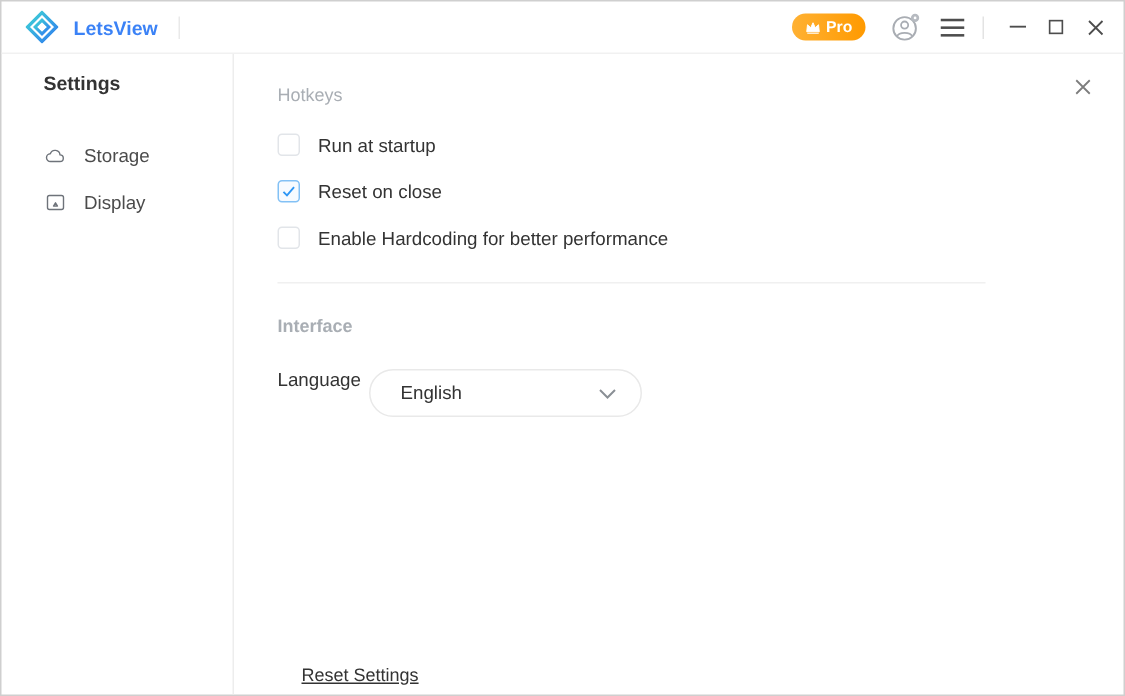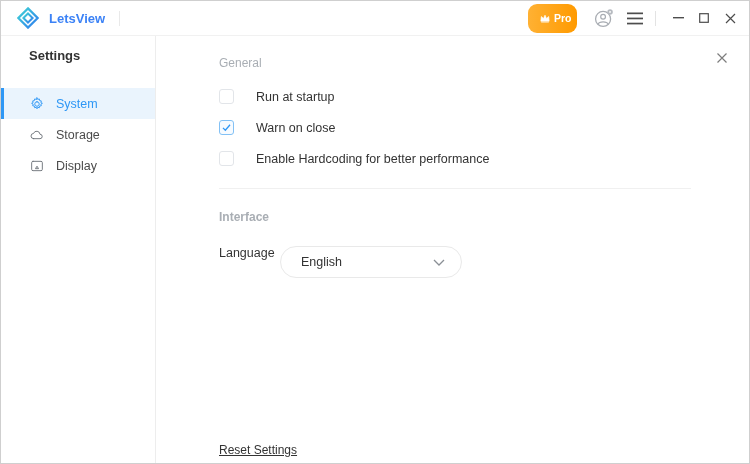--- a/index.html
+++ b/index.html
@@ -5,30 +5,30 @@
   html,body{margin:0;padding:0;background:#f5f5f5;font-family:"Liberation Sans",sans-serif;}
   *{box-sizing:border-box;}
   .window{width:750px;height:464px;background:#fff;border:1px solid #cfcfcf;position:relative;overflow:hidden;}
 
   
   .titlebar{height:35px;border-bottom:1px solid #f1f1f1;display:flex;align-items:center;padding:0 6px 0 16px;}
   .logo{width:22px;height:22px;flex:0 0 auto;}
   .appname{margin-left:10px;font-size:13px;color:#3b82f6;font-weight:bold;}
   .tb-divider{width:1px;height:15px;background:#e9e9e9;margin-left:14px;}
   .tb-spacer{flex:1;}
-  .pro-badge{width:49px;height:29px;border-radius:9px;background:linear-gradient(90deg,#ffb133,#ff9a00);
-    display:flex;align-items:center;justify-content:flex-start;gap:4px;cursor:pointer;padding-left:12px;}
+  .pro-badge{width:49px;height:18px;border-radius:9px;background:linear-gradient(90deg,#ffb133,#ff9a00);
+    display:flex;align-items:center;justify-content:center;gap:4px;cursor:pointer;}
   .pro-badge span{color:#fff;font-size:10.5px;font-weight:bold;line-height:1;}
   .account{margin-left:16px;display:flex;align-items:center;cursor:pointer;}
   .hamburger{margin-left:12px;display:flex;align-items:center;cursor:pointer;}
   .ctrl-sep{width:1px;height:15px;background:#e3e3e3;margin:0 9px 0 12px;}
   .winbtn{width:26px;height:26px;display:flex;align-items:center;justify-content:center;cursor:pointer;}
 
   
-  .body{display:flex;height:427px;gap:34px;}
+  .body{display:flex;height:427px;}
   .sidebar{width:155px;border-right:1px solid #ededed;flex:0 0 auto;padding-top:12px;}
   .sb-title{font-size:13px;font-weight:bold;color:#333;margin:0 0 0 28px;line-height:16px;}
   .nav{margin-top:24px;}
   .nav-item{height:31px;display:flex;align-items:center;border-left:3px solid transparent;
     padding-left:25px;cursor:pointer;color:#4b4b4b;}
   .nav-item .nav-label{font-size:12.5px;margin-left:11px;}
   .nav-item svg{flex:0 0 auto;}
   .nav-item.active{background:#eaf4fd;border-left-color:#2e97f5;color:#2e97f5;}
   .nav-icon{stroke:#6e737a;fill:none;stroke-width:1.4;stroke-linecap:round;stroke-linejoin:round;}
   .nav-item.active .nav-icon{stroke:#2e97f5;}
@@ -39,29 +39,29 @@
     align-items:center;justify-content:center;cursor:pointer;}
   .section-title{font-size:12px;color:#a9aeb4;line-height:16px;margin:0;}
   .sec-general{margin-top:19px;}
   .opt-row{height:31px;display:flex;align-items:center;cursor:pointer;}
   .opts{margin-top:10px;}
   .cb{width:15px;height:15px;border:1px solid #e2e5e9;border-radius:3px;background:#fff;
     display:flex;align-items:center;justify-content:center;}
   .cb svg{display:none;}
   .cb.checked{border-color:#83c1f5;background:#f7fbff;}
   .cb.checked svg{display:block;}
-  .opt-label{font-size:12.5px;color:#333;margin-left:22px;}
+  .opt-label{font-size:12.5px;color:#333;margin-left:12px;}
   .section-divider{height:1px;background:#f0f0f0;width:472px;margin-top:14px;}
   .sec-interface{margin-top:20px;font-weight:bold;}
   .lang-row{margin-top:21px;display:flex;align-items:flex-start;}
   .lang-label{font-size:12.5px;color:#333;width:61px;}
   .dropdown{width:182px;height:32px;border:1px solid #e9e9e9;border-radius:16px;background:#fff;
     display:flex;align-items:center;padding:0 16px 0 20px;cursor:pointer;position:relative;}
   .dd-value{font-size:12.5px;color:#333;flex:1;}
-  .reset-link{position:absolute;left:29px;bottom:6px;font-size:12px;color:#333;
+  .reset-link{position:absolute;left:45px;bottom:6px;font-size:12px;color:#333;
     text-decoration:underline;cursor:pointer;line-height:14px;}
 </style>
 </head>
 <body>
 
 <div class="window">
 
   <div class="titlebar">
     <svg class="logo" viewBox="0 0 24 24">
       <defs>
@@ -120,27 +120,20 @@
       </svg>
     </div>
   </div>
 
   <div class="body">
 
     <div class="sidebar">
       <div class="sb-title">Settings</div>
       <div class="nav">
 
-        <div class="nav-item active">
-          <svg width="16" height="16" viewBox="0 0 24 24">
-            <path class="nav-icon" d="M12 8.6 a3.4 3.4 0 1 0 0 6.8 a3.4 3.4 0 1 0 0-6.8 Z"></path>
-            <path class="nav-icon" d="M12 2.8 l1.1 2.3 2.4-0.7 0.5 2.5 2.5 0.5 -0.7 2.4 2.3 1.2 -2.3 1.2 0.7 2.4 -2.5 0.5 -0.5 2.5 -2.4-0.7 -1.1 2.3 -1.1-2.3 -2.4 0.7 -0.5-2.5 -2.5-0.5 0.7-2.4 -2.3-1.2 2.3-1.2 -0.7-2.4 2.5-0.5 0.5-2.5 2.4 0.7 Z"></path>
-          </svg>
-          <span class="nav-label">System</span>
-        </div>
 
         <div class="nav-item">
           <svg width="16" height="16" viewBox="0 0 24 24">
             <path class="nav-icon" d="M7 17.5 h9.5 a3.3 3.3 0 0 0 0-6.6 a5 5 0 0 0-9.7-1.2 A3.9 3.9 0 0 0 7 17.5 Z"></path>
           </svg>
           <span class="nav-label">Storage</span>
         </div>
 
         <div class="nav-item">
           <svg width="16" height="16" viewBox="0 0 24 24">
@@ -155,36 +148,36 @@
     </div>
 
     <div class="main">
 
       <div class="panel-close">
         <svg width="12" height="12" viewBox="0 0 12 12">
           <path d="M1.5 1.5 L10.5 10.5 M10.5 1.5 L1.5 10.5" stroke="#7d7d7d" stroke-width="1.2"></path>
         </svg>
       </div>
 
-      <div class="section-title sec-general">General</div>
+      <div class="section-title sec-general">Hotkeys</div>
 
       <div class="opts">
         <div class="opt-row">
           <div class="cb">
             
           </div>
           <span class="opt-label">Run at startup</span>
         </div>
         <div class="opt-row">
           <div class="cb checked">
             <svg width="11" height="11" viewBox="0 0 14 14">
                 <path d="M2.5 7.5 L5.5 10.5 L11.5 3.5" fill="none" stroke="#2e97f5" stroke-width="1.6"></path>
               </svg>
           </div>
-          <span class="opt-label">Warn on close</span>
+          <span class="opt-label">Reset on close</span>
         </div>
         <div class="opt-row">
           <div class="cb">
             
           </div>
           <span class="opt-label">Enable Hardcoding for better performance</span>
         </div>
       </div>
 
       <div class="section-divider"></div>

